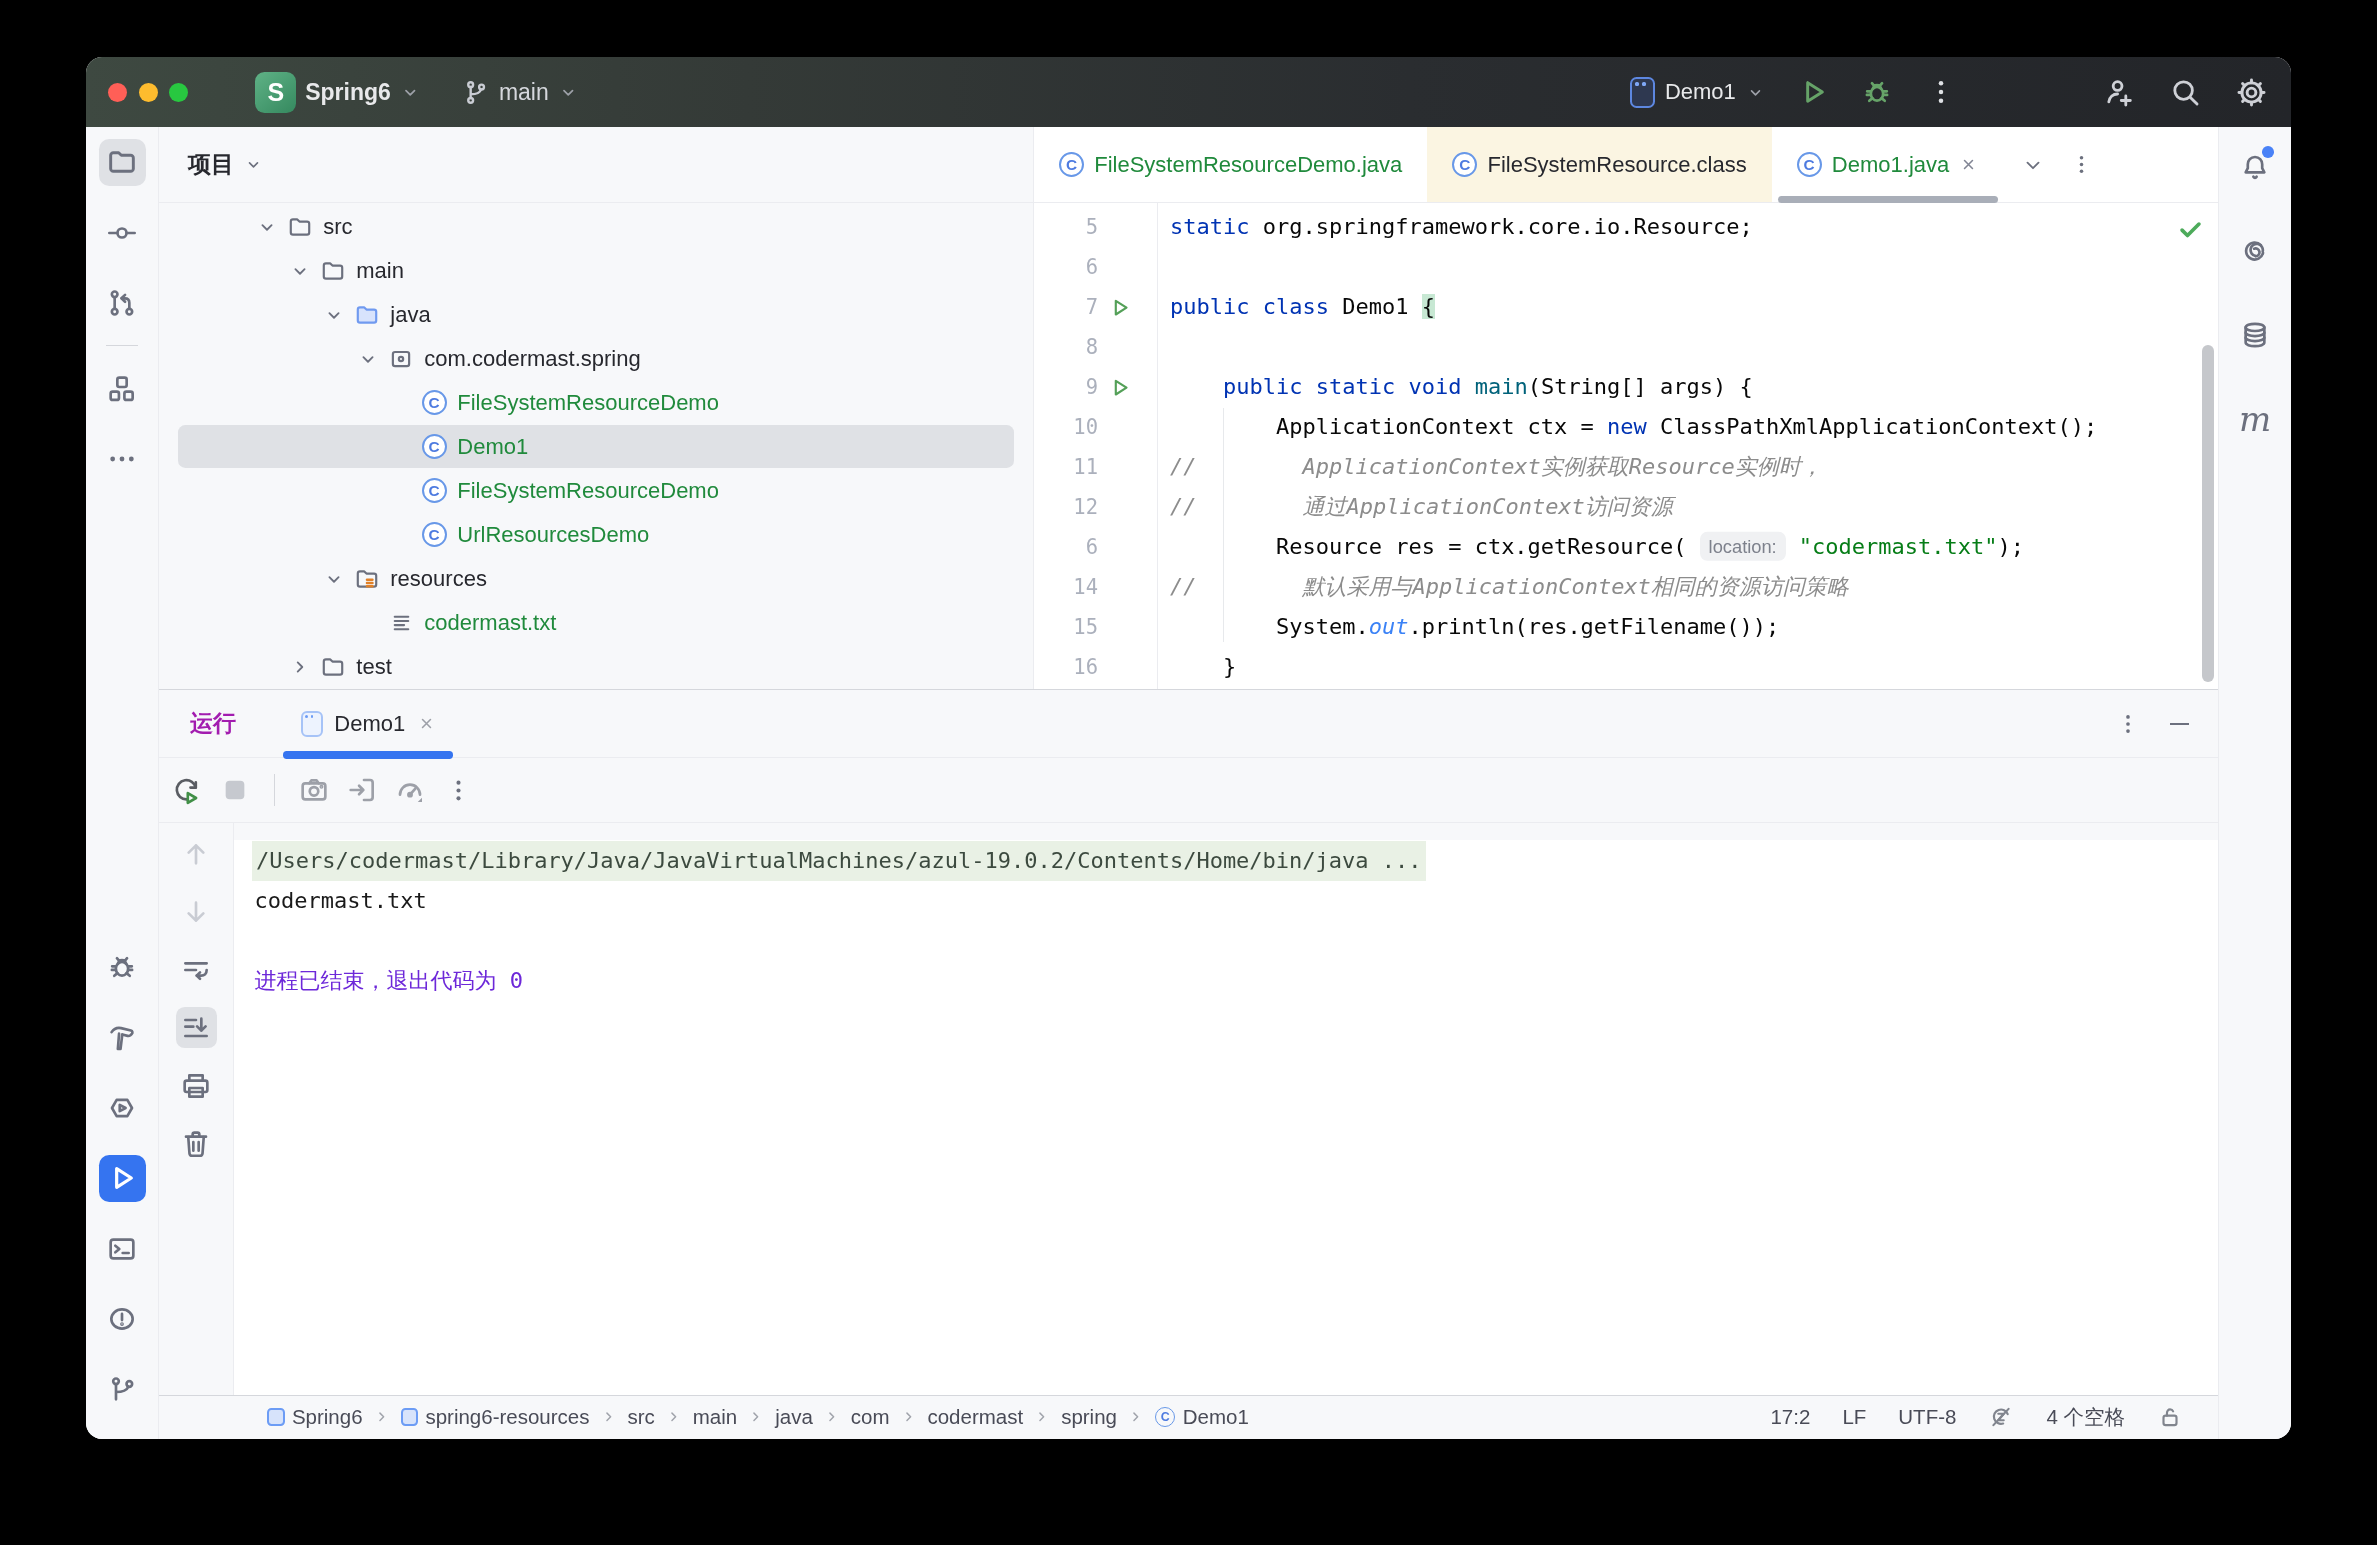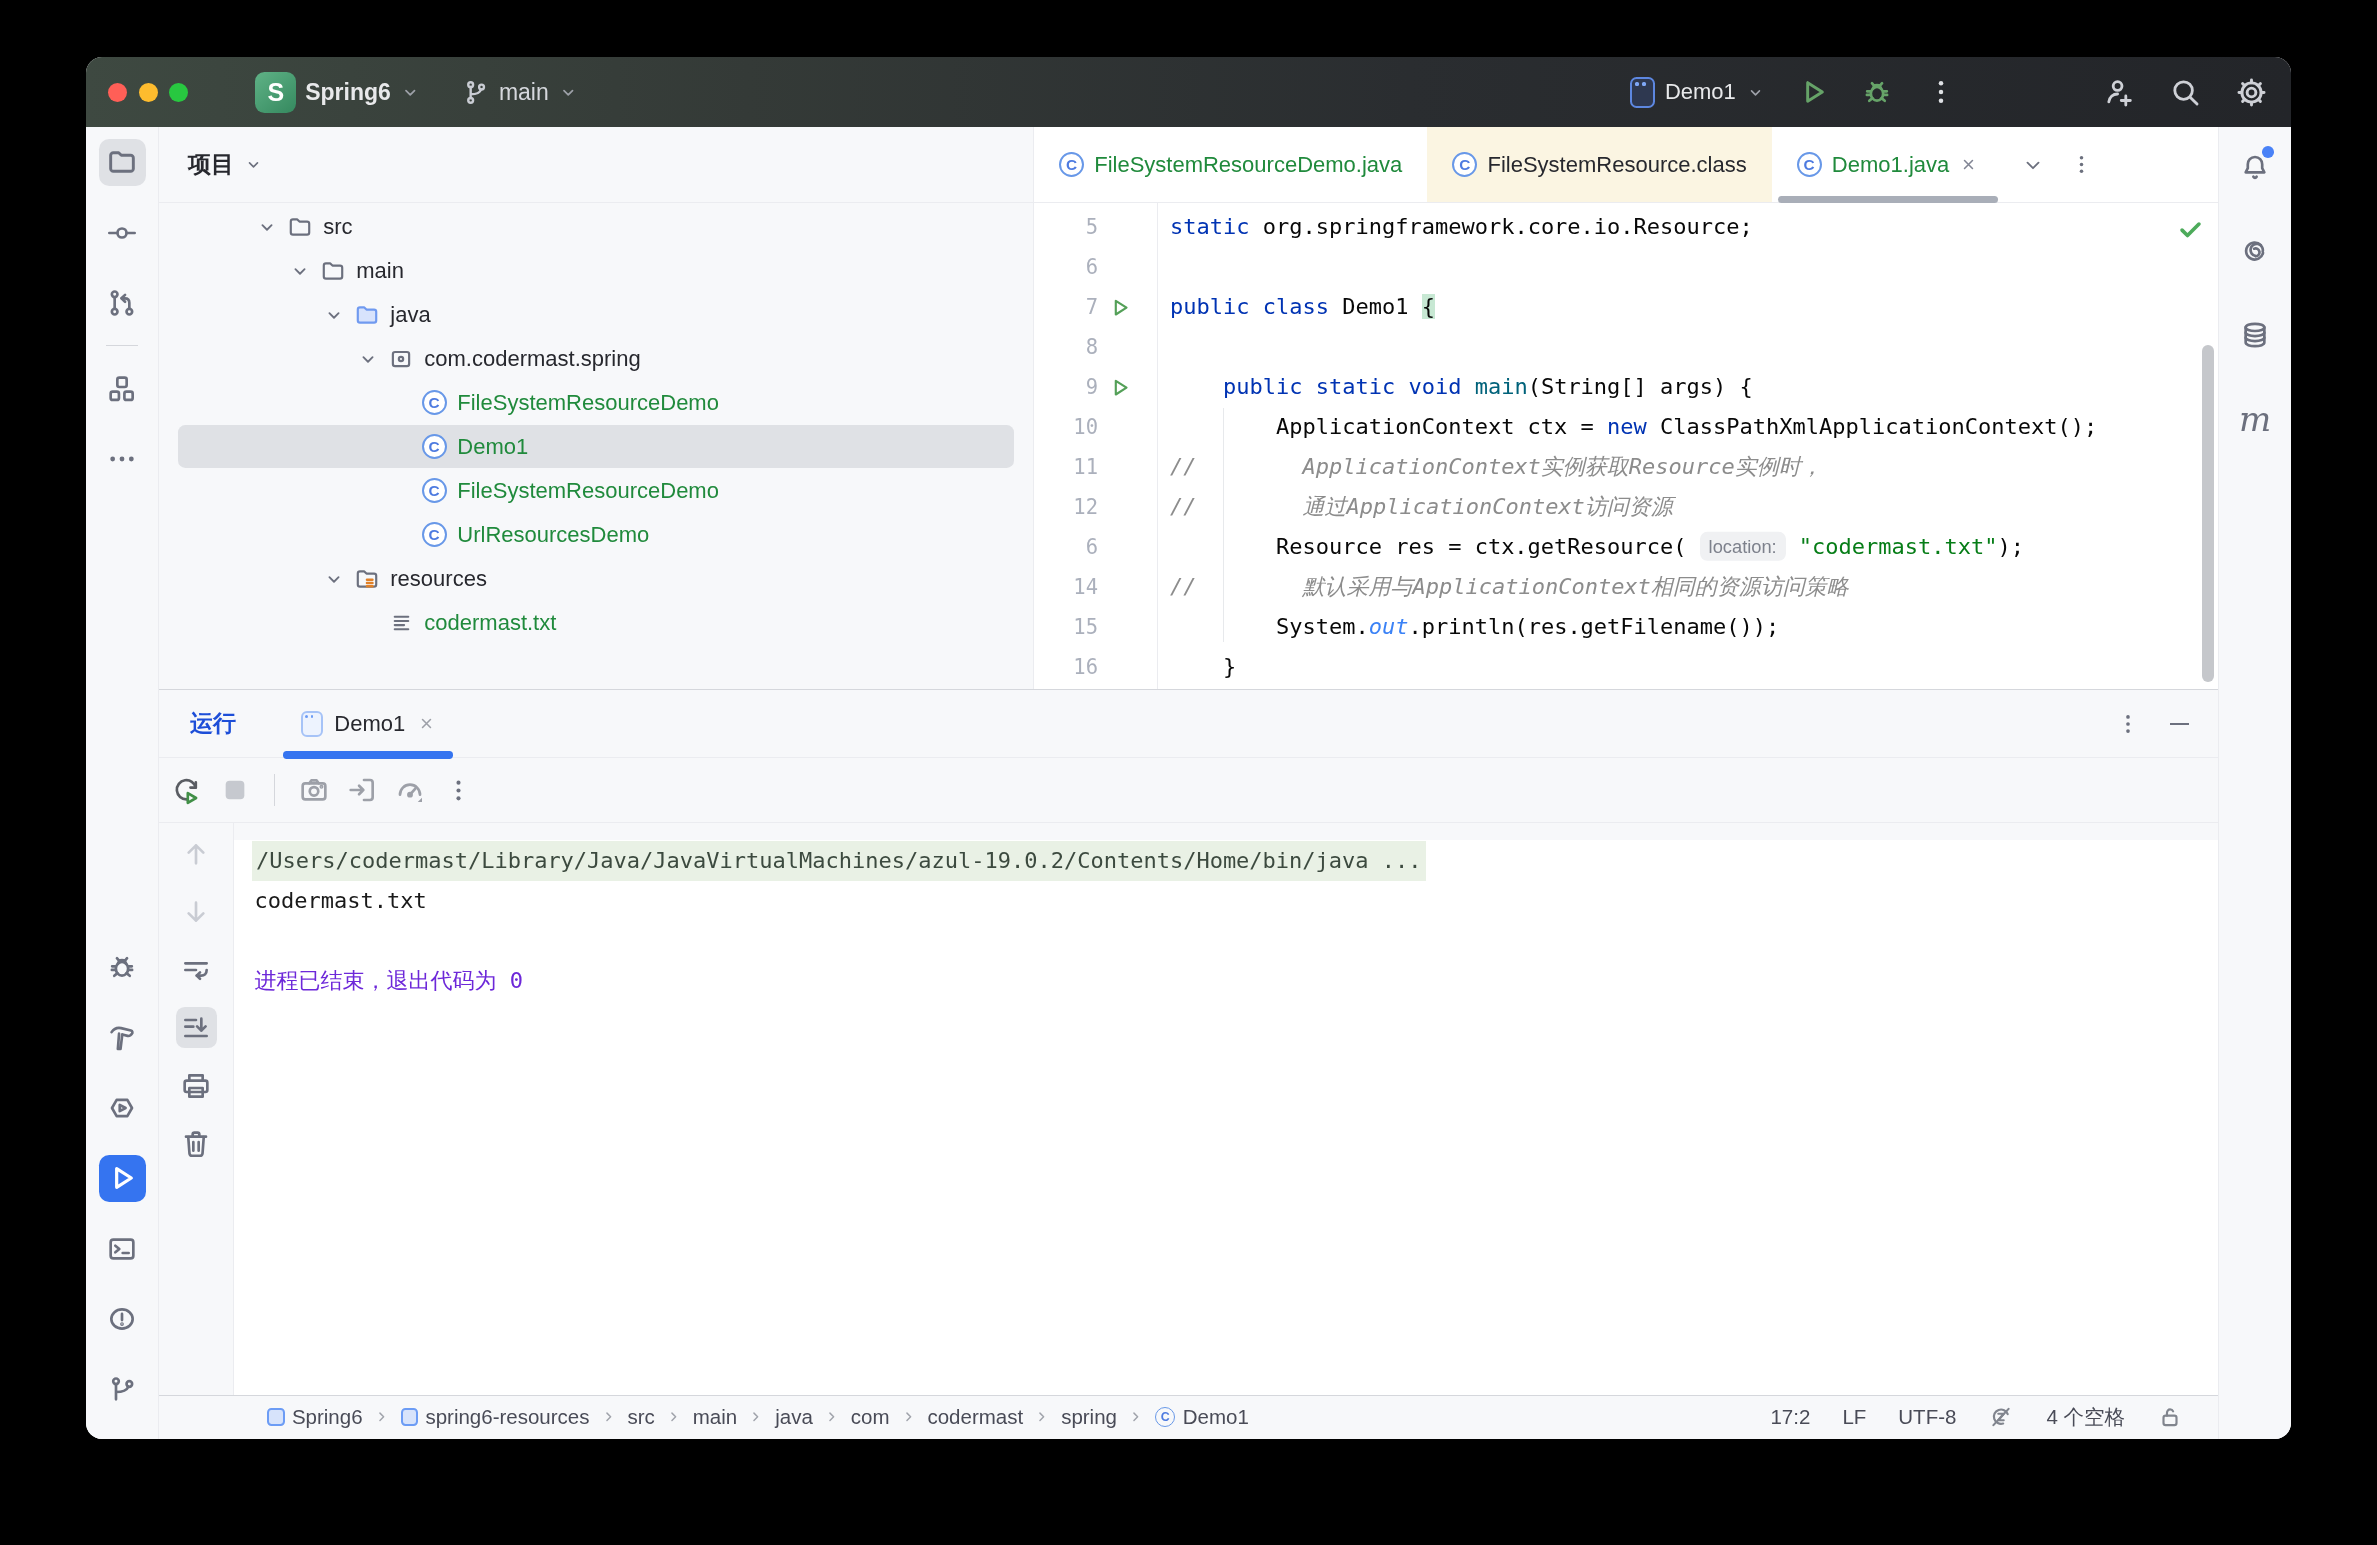--- a/index.html
+++ b/index.html
@@ -87,21 +87,21 @@
   .tk-brc{background:#C7E8D3;}
   .tk-inlay{display:inline-block;background:#F0F1F3;color:#7D818C;border-radius:7.3px;height:29px;line-height:29px;
     padding:0 8.8px;font-family:"Liberation Sans",sans-serif;font-size:18.3px;vertical-align:middle;transform:translateY(-2.2px);}
   .indent-guide{position:absolute;left:189px;top:205px;height:234px;width:0;border-left:1.5px solid #E7E9EC;}
   .insp-check{position:absolute;right:13px;top:11.7px;}
   .scroll-thumb{position:absolute;right:4.4px;top:142px;height:337px;width:11.7px;border-radius:5.9px;background:rgba(110,115,125,.40);}
 
   
   .run-panel{height:706px;flex:0 0 706px;border-top:1.5px solid #D5D7DC;background:#F7F8FA;display:flex;flex-direction:column;min-width:0;}
   .run-header{height:68px;flex:0 0 68px;border-bottom:1.5px solid #EBECF0;display:flex;align-items:center;padding-left:31px;position:relative;}
-  .run-title{font-size:23px;font-weight:700;color:#1d4ed8;margin-right:47px;}
+  .run-title{font-size:23px;font-weight:700;color:#a21caf;margin-right:47px;}
   .run-tab{height:100%;display:flex;align-items:center;gap:11.7px;padding:0 17.6px;position:relative;font-size:22px;color:#27282E;}
   .run-tab-underline{position:absolute;left:0;right:0;bottom:-1.5px;height:7.3px;border-radius:3.7px;background:#3574F0;}
   .runtab-ic{width:22px;height:26px;border-radius:5.9px;border:2.2px solid #A6C3F7;background:#EDF3FE;position:relative;}
   .runtab-ic i{position:absolute;top:2.9px;left:2.9px;width:2.9px;height:2.9px;border-radius:1.5px;background:#6C9CF5;}
   .runtab-ic i:nth-child(2){left:8px;}
   .run-header-right{position:absolute;right:29px;top:0;bottom:0;display:flex;align-items:center;gap:29px;}
   .minimize-bar{width:19px;height:0;border-top:2.2px solid #6C707E;}
   .run-toolbar{height:64px;flex:0 0 64px;display:flex;align-items:center;padding-left:11.7px;gap:16px;}
   .tbtn{width:32px;height:32px;display:flex;align-items:center;justify-content:center;}
   .tb-sep{width:0;height:32px;border-left:1.5px solid #D5D7DC;margin:0 7.3px;}
@@ -396,20 +396,33 @@
               </div>
               <div class="tree-row" style="padding-left: 192px;">
                 <span class="tr-chev"></span>
                 <span class="tr-icon">
                   <svg class="ic" width="25" height="25" viewBox="0 0 24 24">
                     <path d="M5.5 6.5h13M5.5 10.5h13M5.5 14.5h9M5.5 18.5h13"></path>
                   </svg>
                 </span>
                 <span class="tr-label green">codermast.txt</span>
               </div>
+              <div class="tree-row" style="padding-left: 124px;">
+                <span class="tr-chev">
+                  <svg class="ic" width="22" height="22" viewBox="0 0 24 24">
+                    <polyline points="9.5,7 14.5,12 9.5,17"></polyline>
+                  </svg>
+                </span>
+                <span class="tr-icon">
+                  <svg class="ic" width="26" height="26" viewBox="0 0 24 24">
+                    <path d="M3.5 7c0-1.1.9-2 2-2h4l2 2h7c1.1 0 2 .9 2 2v8c0 1.1-.9 2-2 2h-13c-1.1 0-2-.9-2-2z"></path>
+                  </svg>
+                </span>
+                <span class="tr-label">test</span>
+              </div>
             </div>
         </div>
 
         <div class="editor">
           <div class="tabs">
             <div class="tab">
               <span class="cicon">C</span>
               <span class="lbl-green">FileSystemResourceDemo.java</span>
             </div>
             <div class="tab library">

